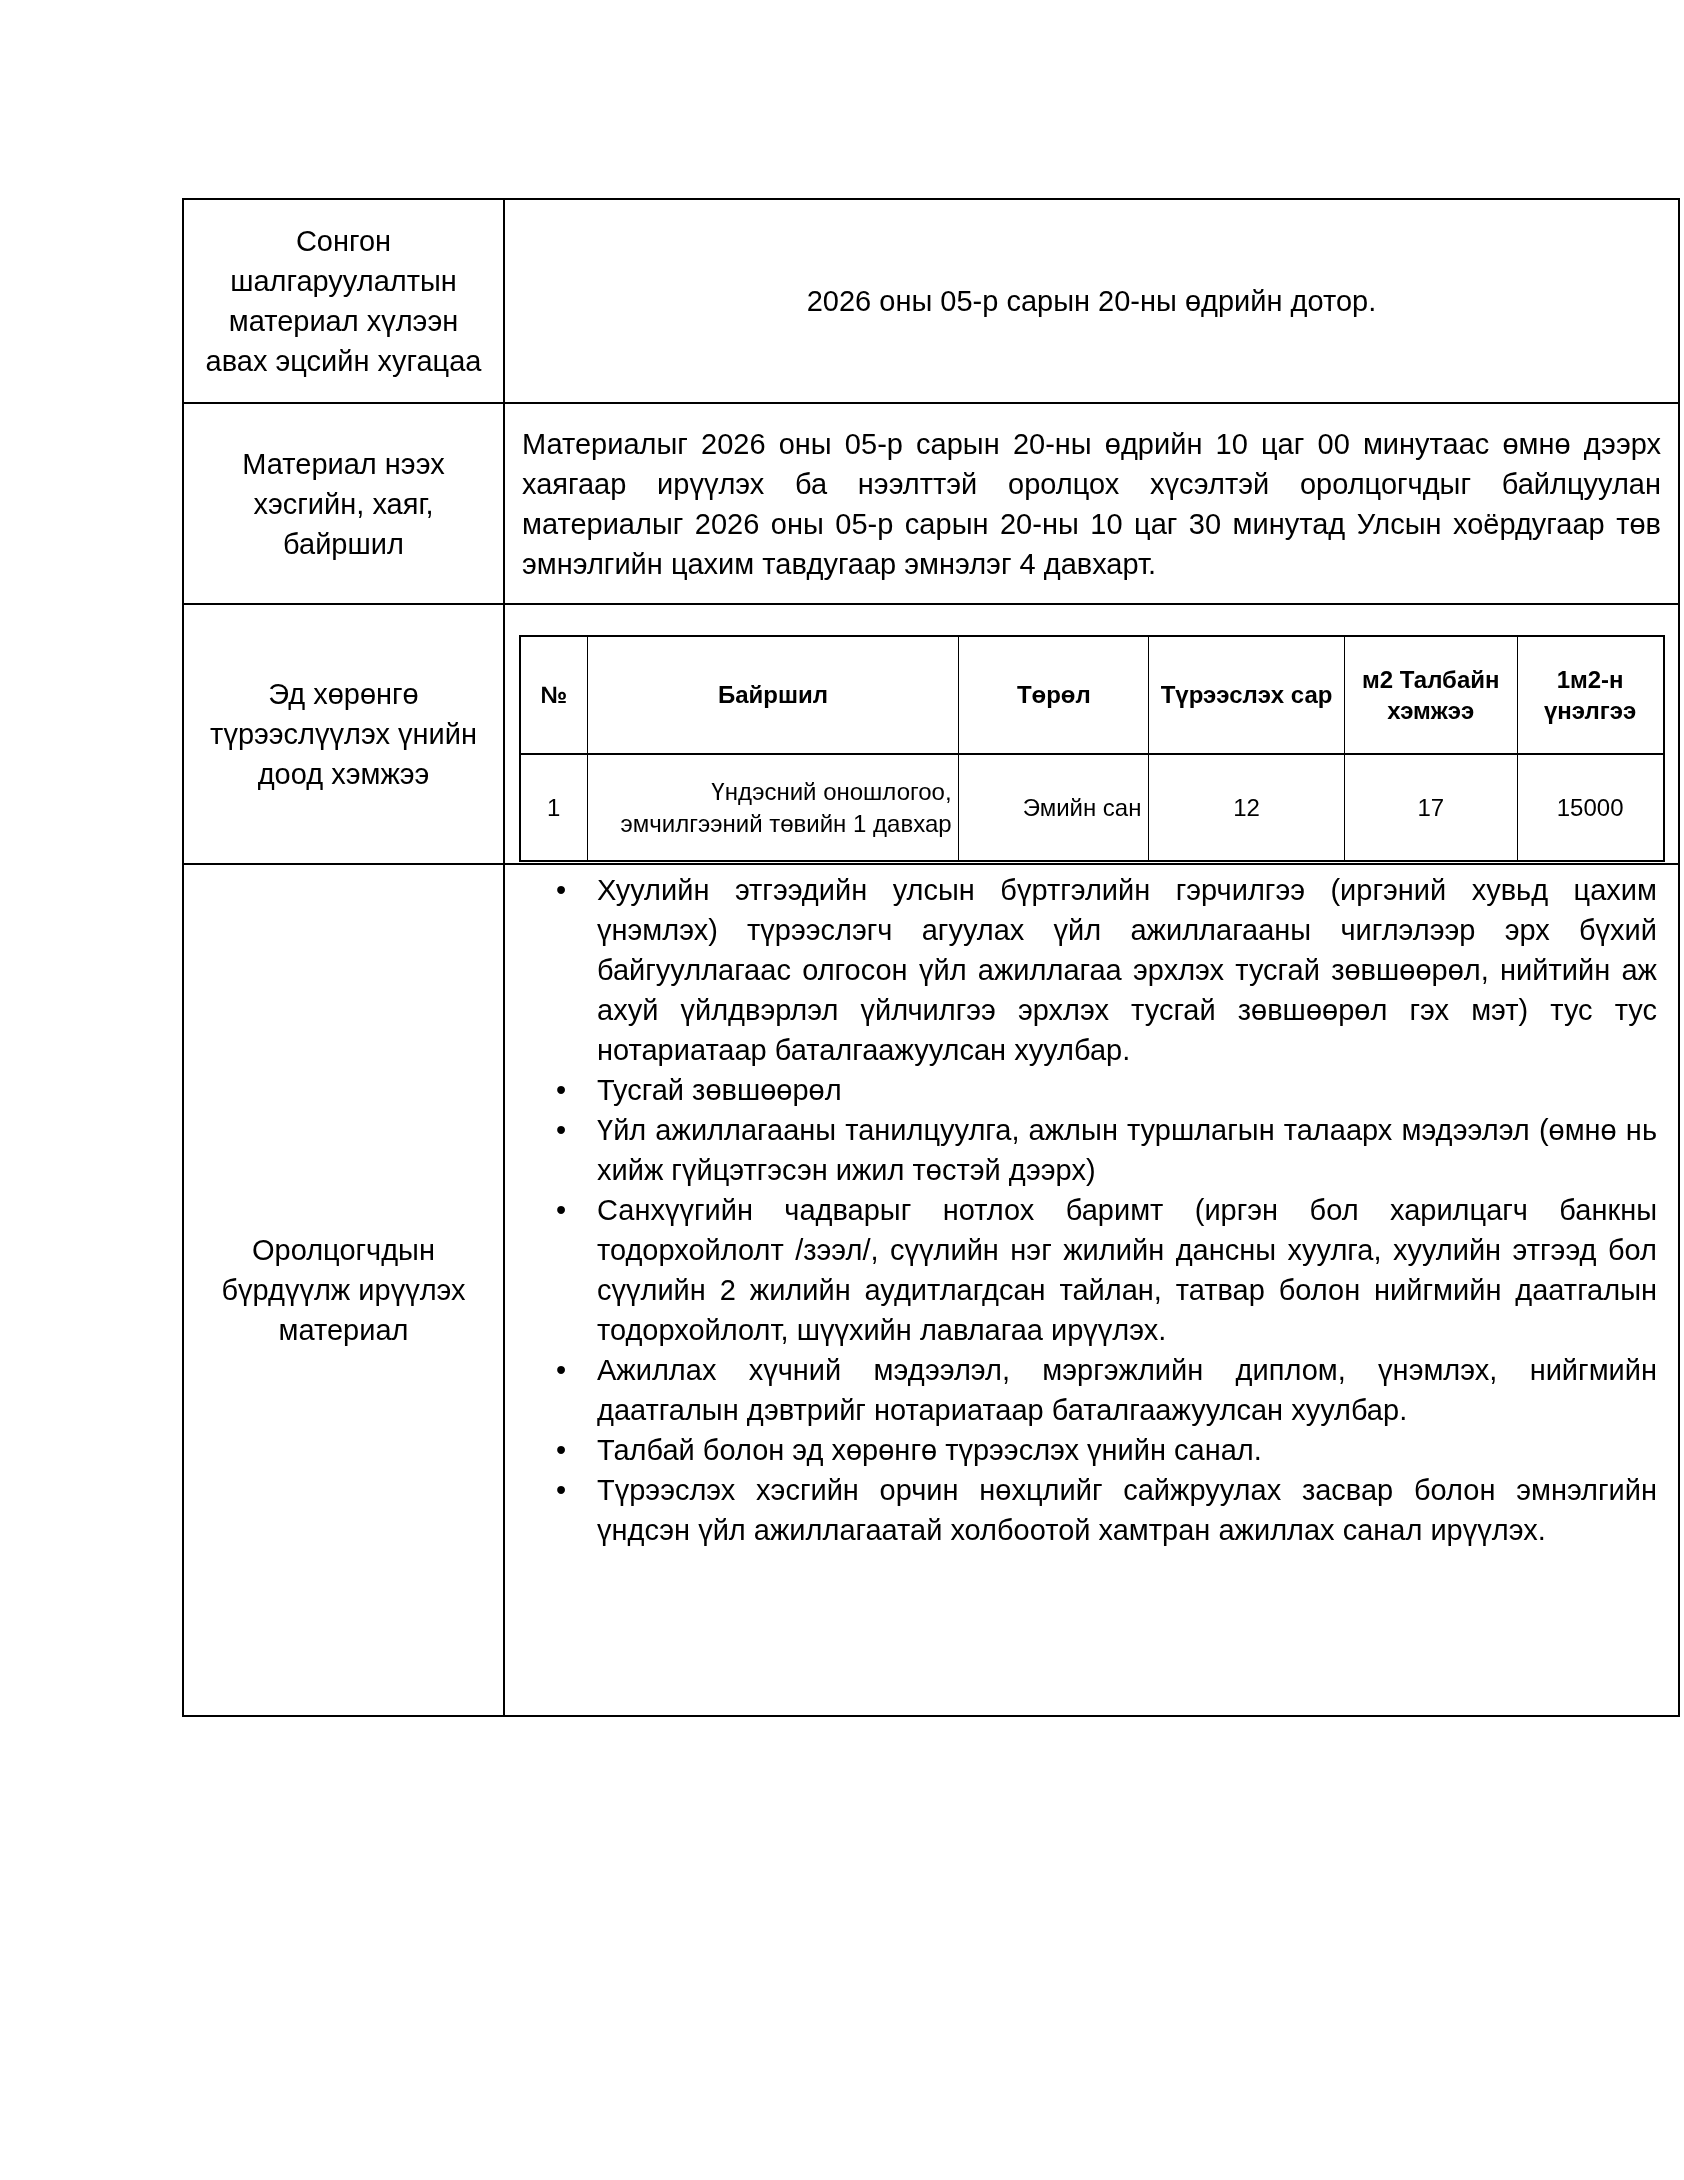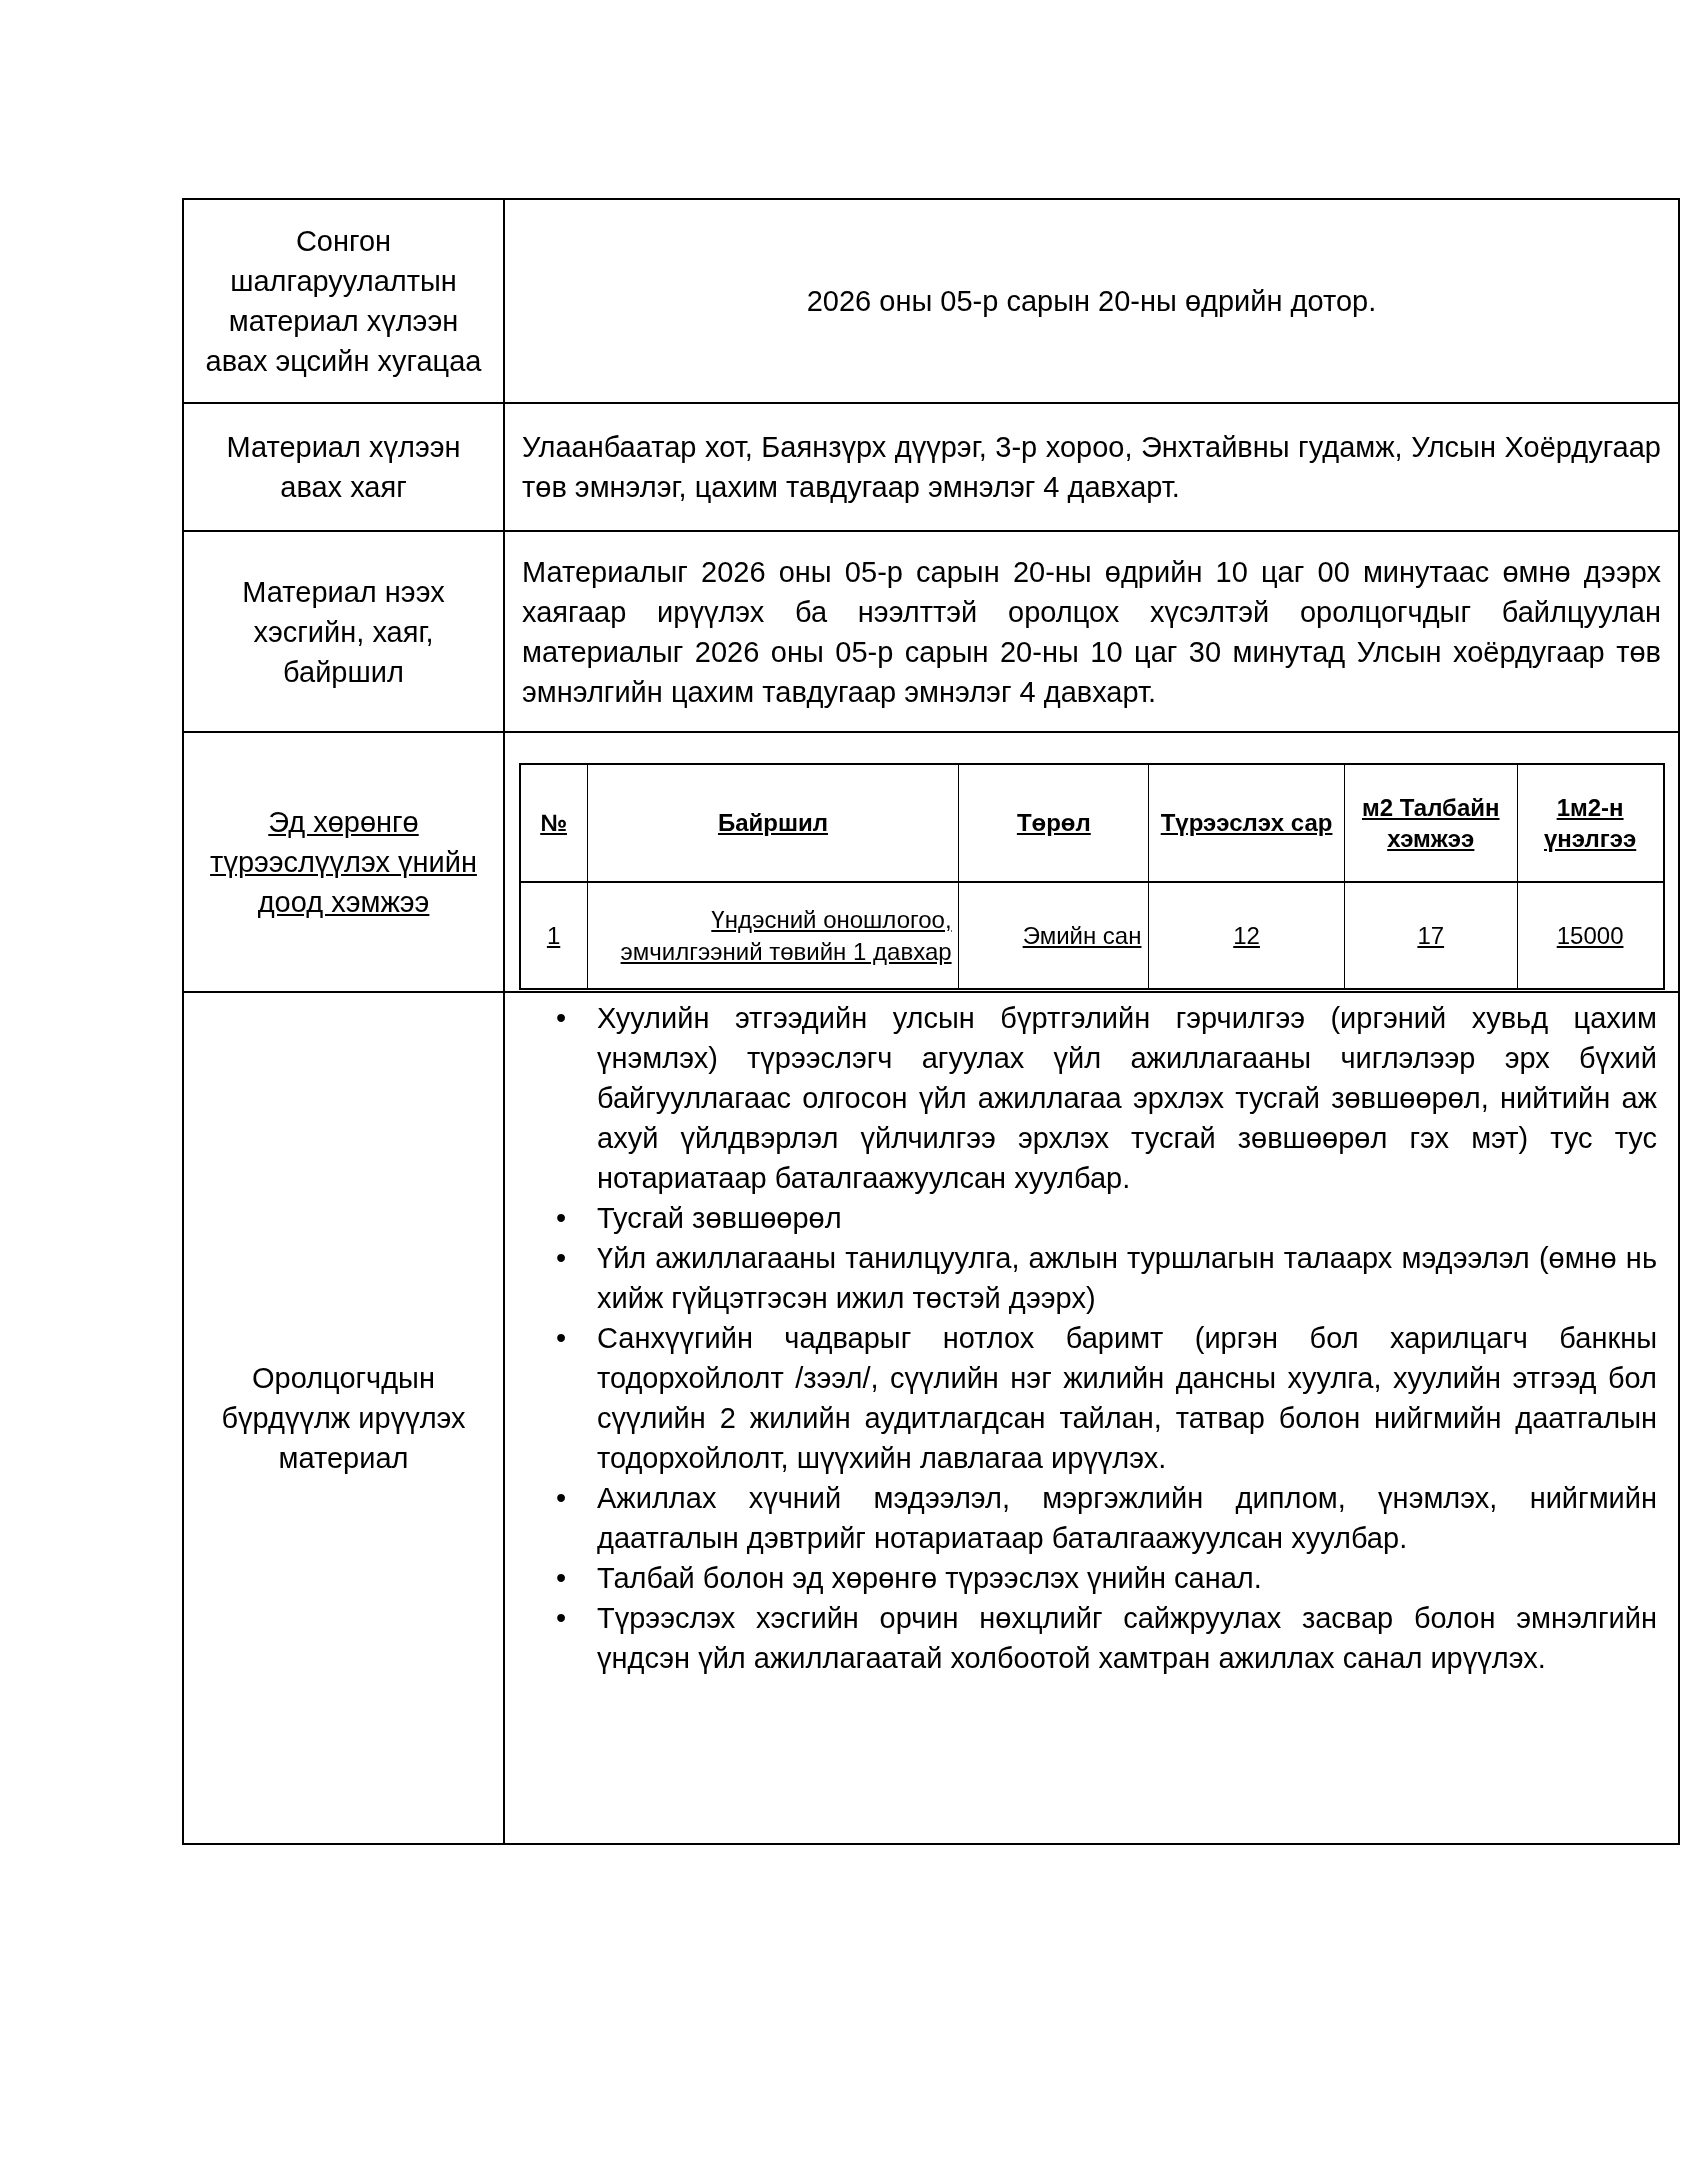--- a/index.html
+++ b/index.html
@@ -22,21 +22,21 @@
     table-layout: fixed;
   }
   table.outer > tbody > tr > td {
     border: 2.6px solid #000;
     font-size: 29px;
     line-height: 40px;
   }
   tr.r-deadline  { height: 204px; }
   tr.r-address   { height: 128px; }
   tr.r-opening   { height: 201px; }
-  tr.r-minprice  { height: 260px; text-decoration: underline; }
+  tr.r-minprice  { height: 260px; }
   tr.r-materials { height: 852px; }
 
   td.cell-label {
     text-align: center;
     vertical-align: middle;
     padding: 5.1px 12px;
   }
   td.cell-value {
     vertical-align: middle;
     padding: 16px 17px;
@@ -106,24 +106,20 @@
     <colgroup>
       <col style="width:321px">
       <col>
     </colgroup>
     <tbody>
       <tr class="r-deadline">
         <td class="cell-label">Сонгон шалгаруулалтын материал хүлээн авах эцсийн хугацаа</td>
         <td class="cell-value txt-center">2026 оны 05-р сарын 20-ны өдрийн дотор.</td>
       </tr>
 
-      <tr class="r-address">
-        <td class="cell-label">Материал хүлээн авах хаяг</td>
-        <td class="cell-value txt-justify">Улаанбаатар хот, Баянзүрх дүүрэг, 3-р хороо, Энхтайвны гудамж, Улсын Хоёрдугаар төв эмнэлэг, цахим тавдугаар эмнэлэг 4 давхарт.</td>
-      </tr>
 
       <tr class="r-opening">
         <td class="cell-label">Материал нээх хэсгийн, хаяг, байршил</td>
         <td class="cell-value txt-justify">Материалыг 2026 оны 05-р сарын 20-ны өдрийн 10 цаг 00 минутаас өмнө дээрх хаягаар ирүүлэх ба нээлттэй оролцох хүсэлтэй оролцогчдыг байлцуулан материалыг 2026 оны 05-р сарын 20-ны 10 цаг 30 минутад Улсын хоёрдугаар төв эмнэлгийн цахим тавдугаар эмнэлэг 4 давхарт.</td>
       </tr>
 
       <tr class="r-minprice">
         <td class="cell-label">Эд хөрөнгө түрээслүүлэх үнийн доод хэмжээ</td>
         <td class="cell-inner">
           <table class="inner">

